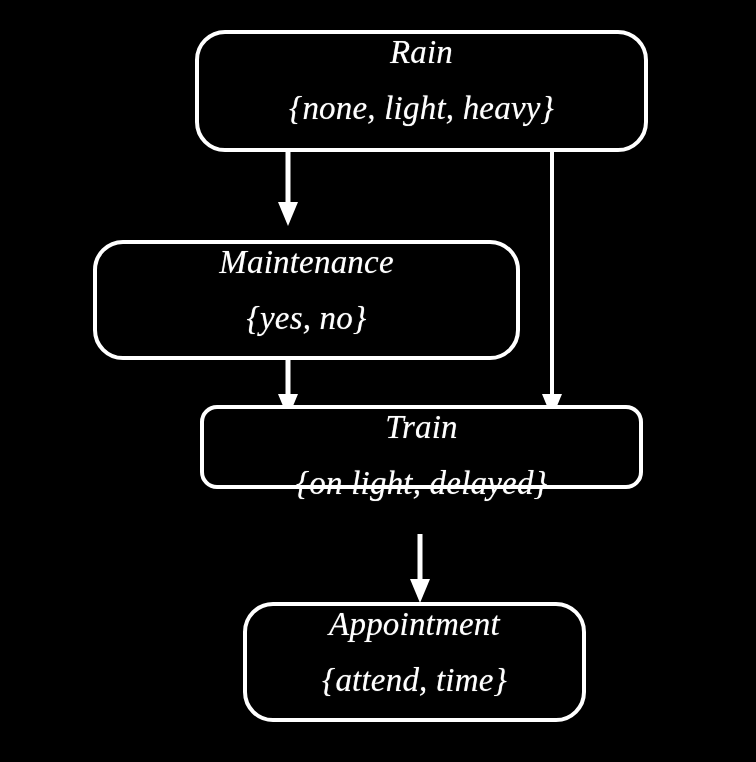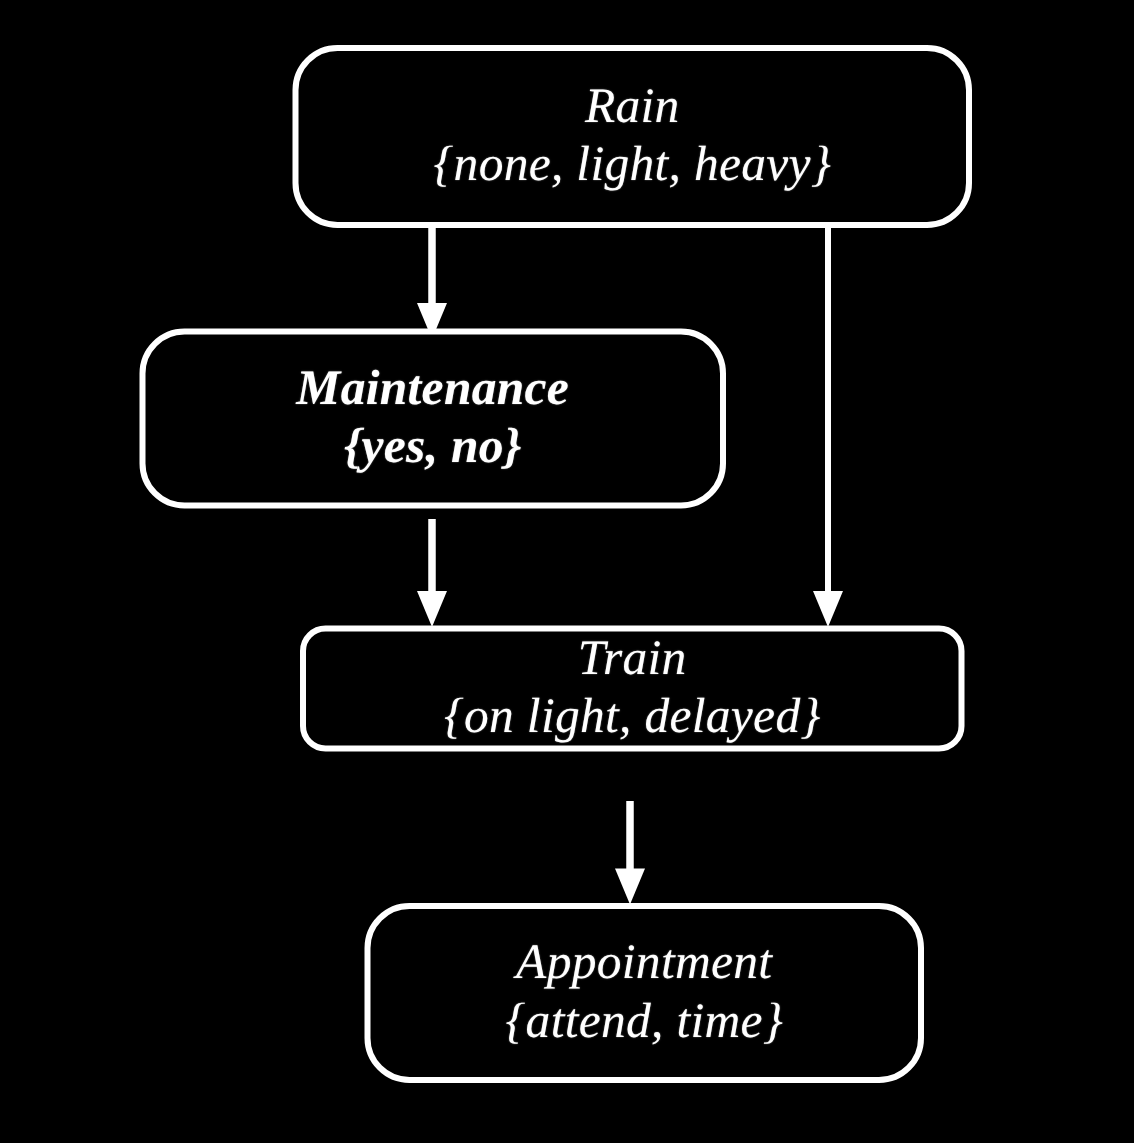--- a/index.html
+++ b/index.html
@@ -17,42 +17,42 @@
   }
   .node {
     position: absolute;
     box-sizing: border-box;
     border: 4px solid #ffffff;
     border-radius: 30px;
     background: #000000;
     display: flex;
     flex-direction: column;
     align-items: center;
-    justify-content: center;
+    justify-content: flex-start;
     color: #ffffff;
     font-style: italic;
     line-height: 1.12;
     text-align: center;
     letter-spacing: 0.2px;
     text-shadow: 0 0 1px rgba(255,255,255,0.55);
   }
   .node .node-title {
     font-size: 33px;
     white-space: nowrap;
   }
   .node .node-states {
     font-size: 33px;
     white-space: nowrap;
-    margin-top: 2px;
+    margin-top: 19px;
   }
   
   #node-rain        { left: 195px; top: 30px;  width: 453px; height: 122px; }
-  #node-maintenance { left: 93px;  top: 219px; width: 391px; height: 120px; font-weight: bold; }
-  #node-train       { left: 200px; top: 417px; width: 443px; height: 84px; border-radius: 17px; }
-  #node-appointment { left: 243px; top: 602px; width: 373px; height: 120px; }
+  #node-maintenance { left: 93px;  top: 240px; width: 427px; height: 120px; }
+  #node-train       { left: 200px; top: 405px; width: 443px; height: 84px; border-radius: 17px; }
+  #node-appointment { left: 243px; top: 602px; width: 343px; height: 120px; }
 
   .edge {
     position: absolute;
     pointer-events: none;
   }
   .edge svg { display: block; overflow: visible; }
 </style>
 </head>
 <body>
 

